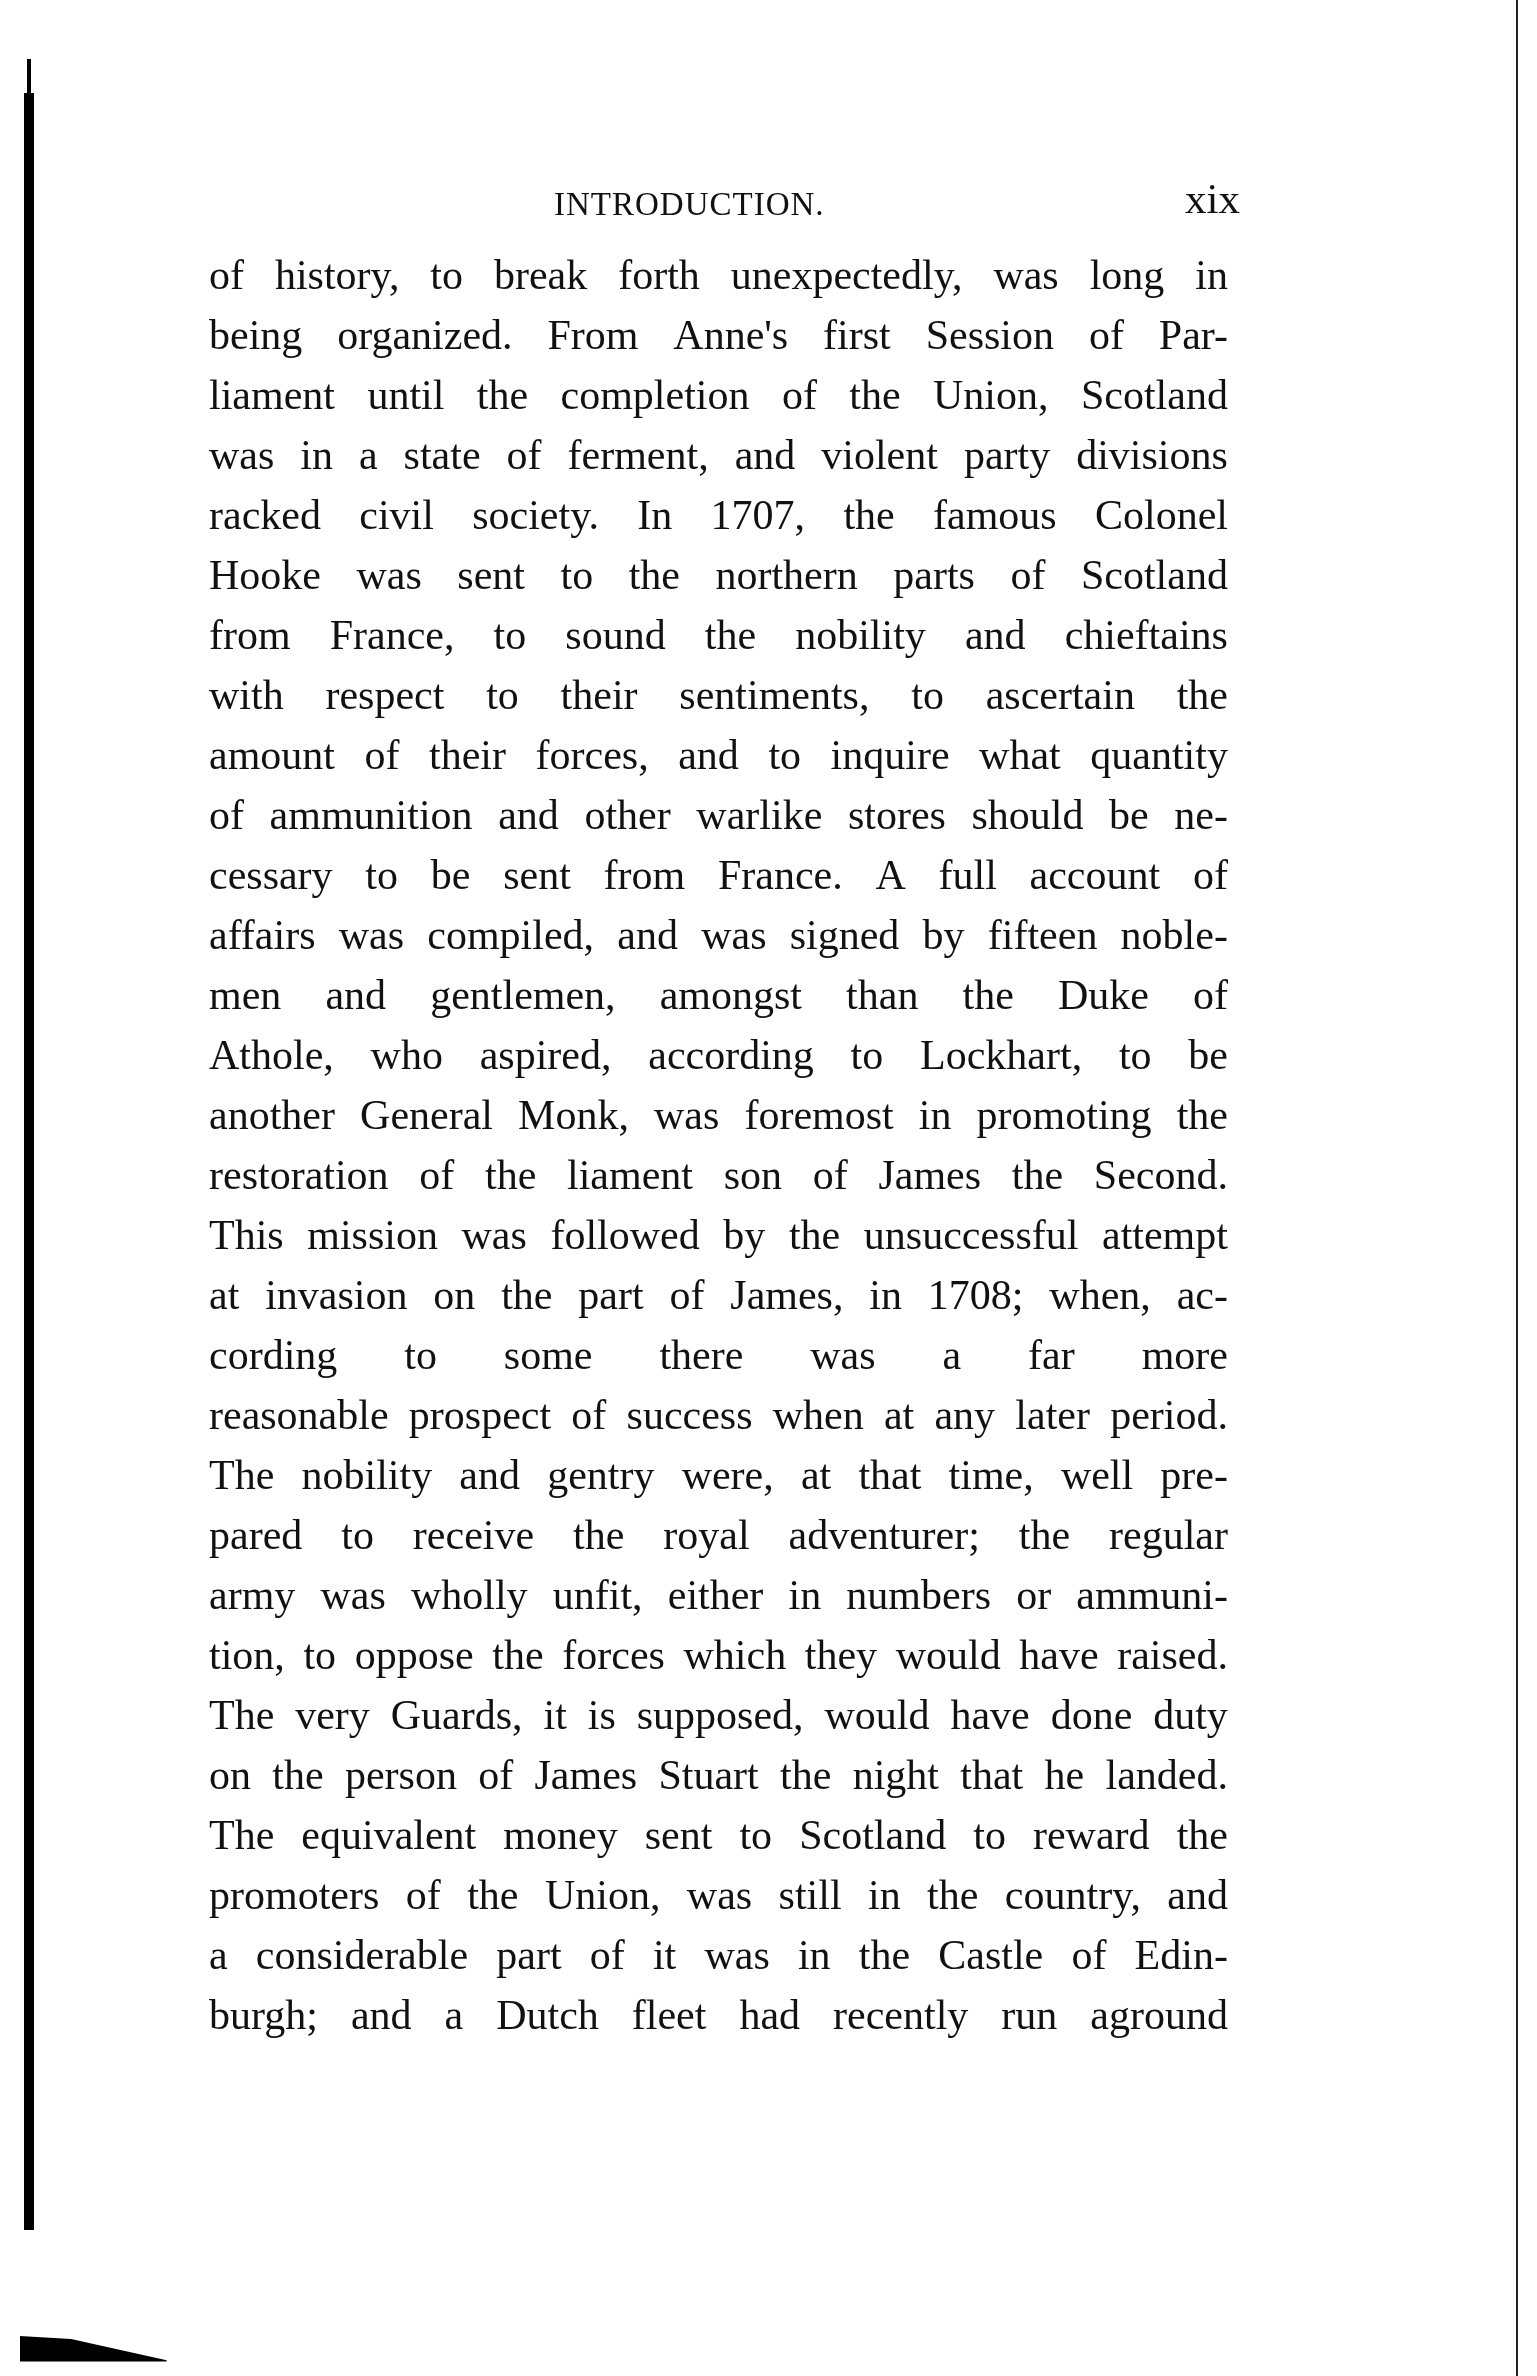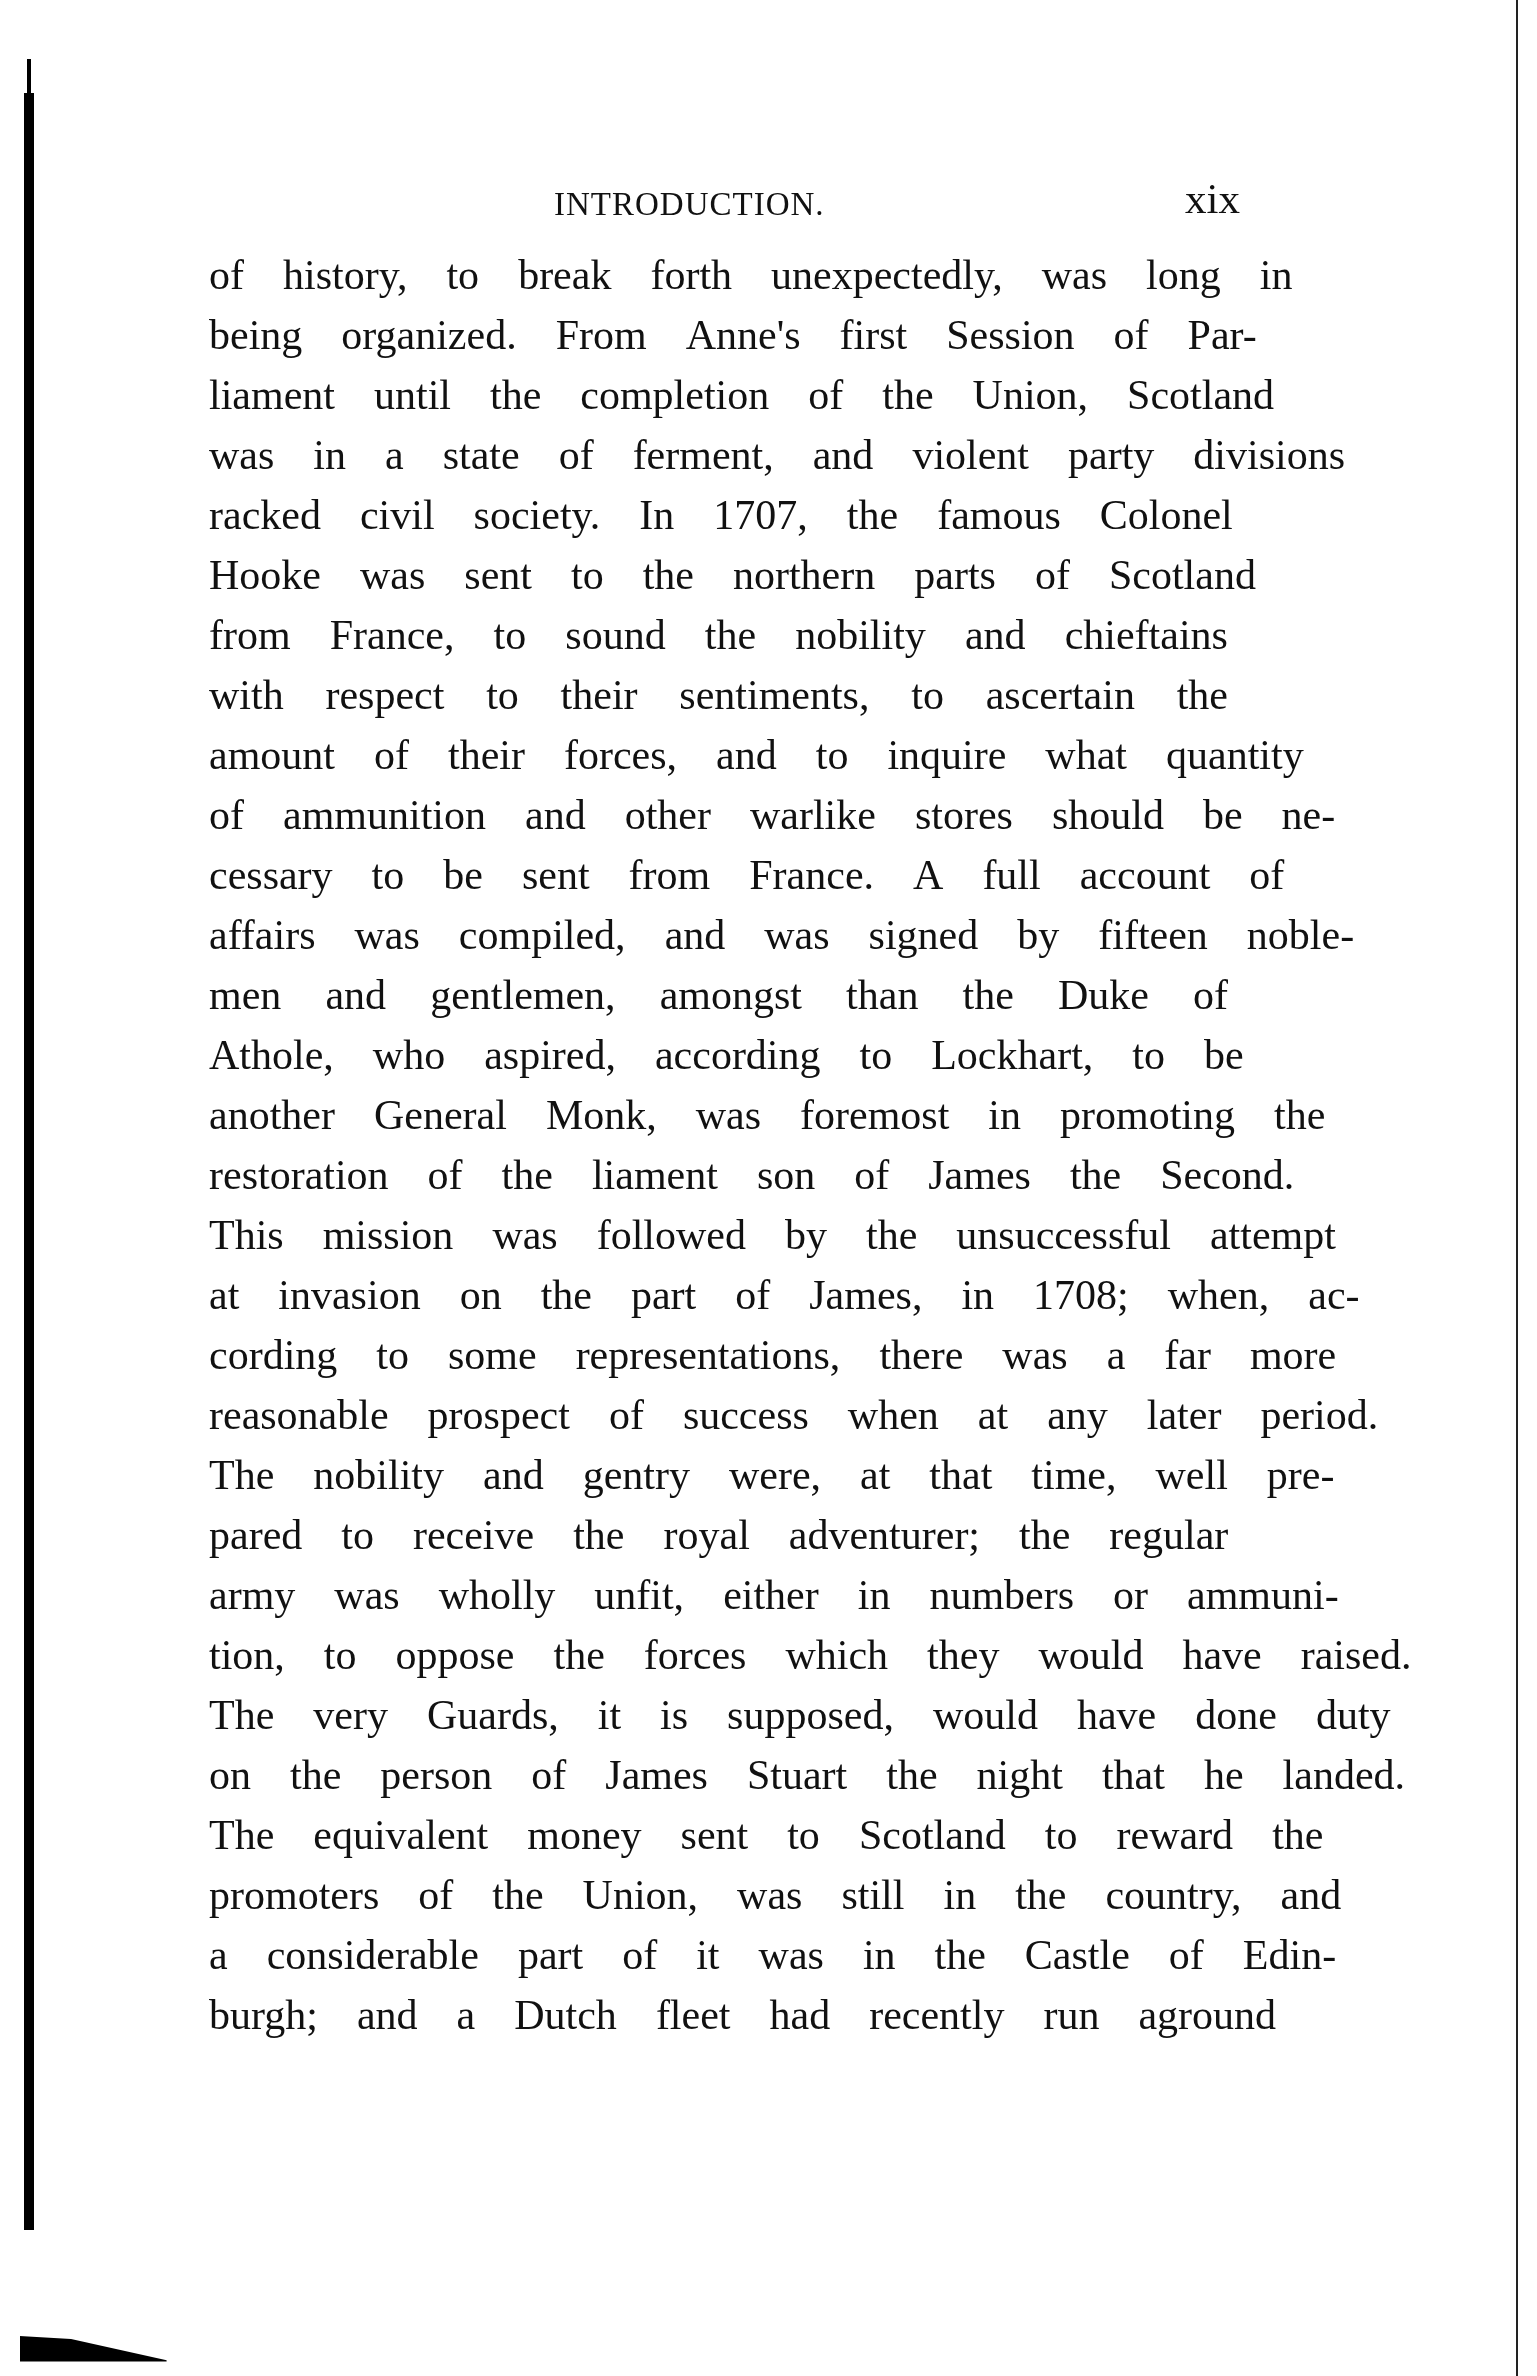--- a/index.html
+++ b/index.html
@@ -5,21 +5,21 @@
   html, body { margin: 0; padding: 0; background: #ffffff; }
   body { width: 1538px; height: 2377px; position: relative; overflow: hidden; font-family: "Liberation Serif", "DejaVu Serif", serif; color: #111; }
   .left-rule { position: absolute; left: 23.5px; top: 93px; width: 10.8px; height: 2137px; background: #000; }
   .left-rule-top { position: absolute; left: 26.5px; top: 59px; width: 4.9px; height: 39px; background: #000; }
   .bottom-wedge { position: absolute; left: 19.6px; top: 2336px; width: 147px; height: 25.5px; background: #000; clip-path: polygon(0 0, 35% 12%, 100% 95%, 100% 100%, 0 100%); }
   .right-rule { position: absolute; left: 1516px; top: 0; width: 2px; height: 2377px; background: #222; }
   .header { position: absolute; top: 174px; left: 554px; width: 686px; height: 49px; }
   .running-head { position: absolute; left: 0; top: 0; font-size: 33px; letter-spacing: 1px; margin-top: 12px; }
   .folio { position: absolute; right: 0; top: 0; font-size: 43px; }
   .body-text { position: absolute; left: 209px; top: 245px; width: 1019px; }
-  .line { height: 60px; line-height: 60px; font-size: 42px; text-align: justify; text-align-last: justify; white-space: nowrap; display: flex; justify-content: space-between; gap: 39px; }
+  .line { height: 60px; line-height: 60px; font-size: 42px; text-align: justify; text-align-last: justify; white-space: nowrap; display: flex; justify-content: space-between; }
 </style>
 </head>
 <body>
 
 <div class="left-rule-top"></div>
 <div class="left-rule"></div>
 <div class="bottom-wedge"></div>
 <div class="right-rule"></div>
 
 <div class="header">
@@ -218,21 +218,20 @@
       <span>James,</span>
       <span>in</span>
       <span>1708;</span>
       <span>when,</span>
       <span>ac-</span>
     </div>
     <div class="line">
       <span>cording</span>
       <span>to</span>
       <span>some</span>
-      <span>representations,</span>
       <span>there</span>
       <span>was</span>
       <span>a</span>
       <span>far</span>
       <span>more</span>
     </div>
     <div class="line">
       <span>reasonable</span>
       <span>prospect</span>
       <span>of</span>

